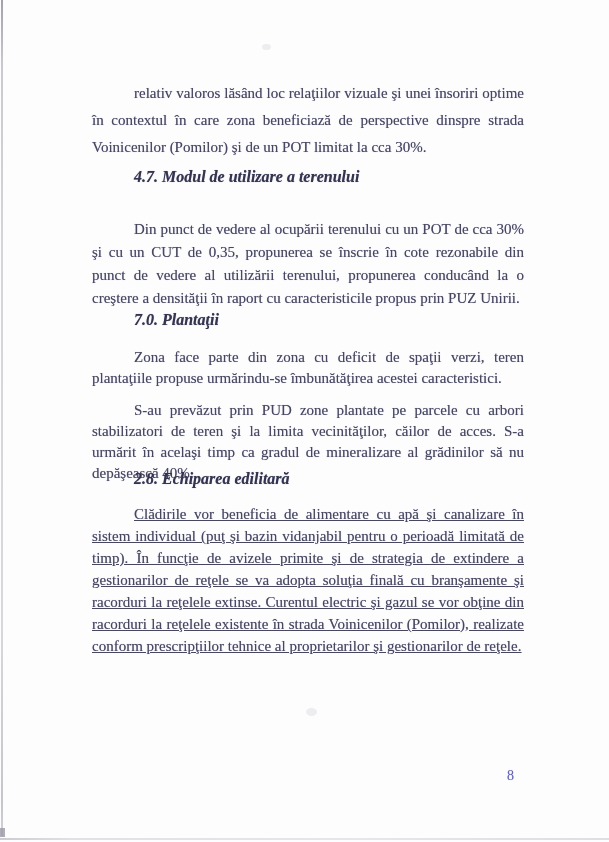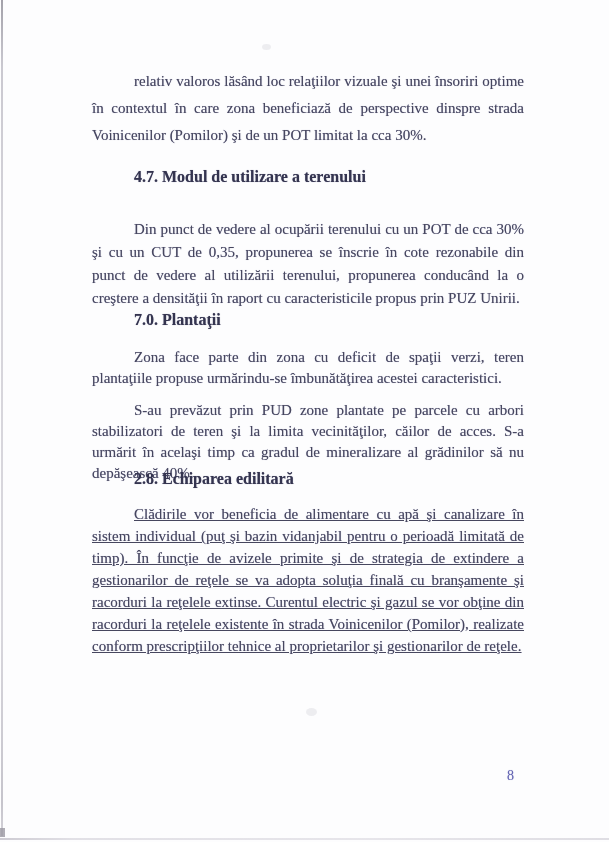--- a/index.html
+++ b/index.html
@@ -74,22 +74,23 @@
     text-indent: 42px;
   }
   .content h2 {
     font-size: 16px;
     font-weight: bold;
     color: #34344f;
     padding-left: 42px;
     width: 390px;
     text-align: left;
     text-shadow: 0 0 0.8px rgba(52, 52, 95, 0.6);
+    font-style: italic;
   }
-  .para-intro    { top: 68px;  line-height: 27px; text-indent: 0; }
+  .para-intro    { top: 80px;  line-height: 27px; text-indent: 0; }
   .head-47       { top: 168px; }
   .para-47       { top: 218px; line-height: 23px; }
   .head-48       { top: 311px; }
   .para-48a      { top: 347px; line-height: 21px; }
   .para-48b      { top: 400px; line-height: 21px; }
   .head-49       { top: 470px; }
   .para-49       { top: 503px; line-height: 22px; text-decoration: underline; }
 
   .page-number {
     position: absolute;

